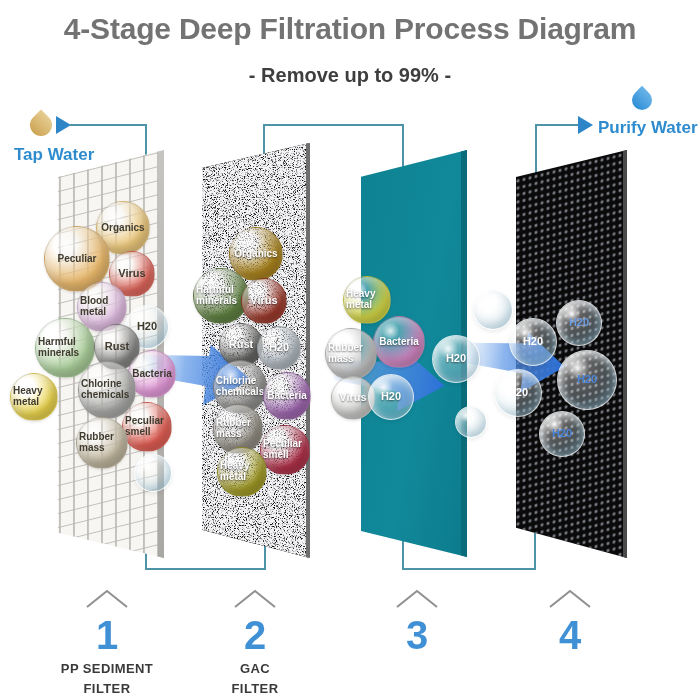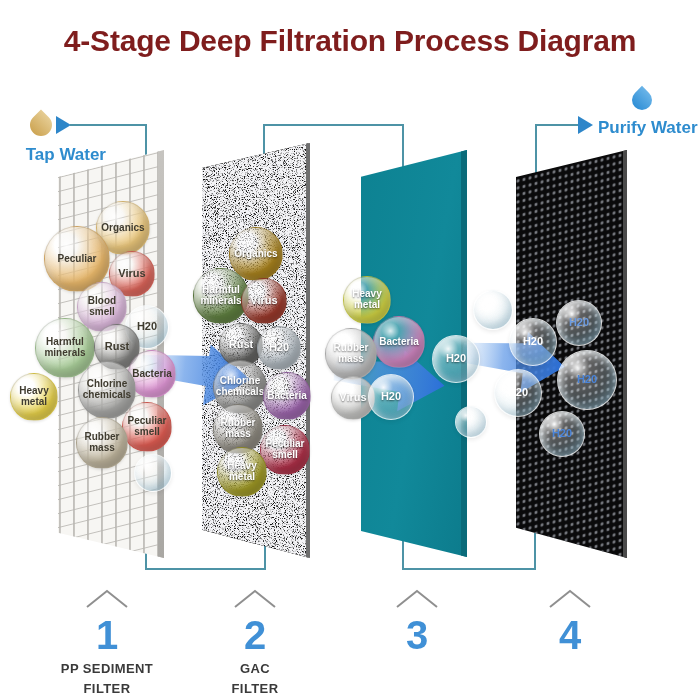--- a/index.html
+++ b/index.html
@@ -3,34 +3,34 @@
 <meta charset="utf-8">
 <style>
   html,body { margin:0; padding:0; background:#fff; }
   .canvas {
     position:relative; width:700px; height:700px; background:#ffffff;
     font-family:"Liberation Sans", sans-serif; overflow:hidden;
   }
 
   
   .title {
-    position:absolute; left:0; right:0; top:24px; text-align:center;
-    font-size:30px; font-weight:bold; color:#7f1d1d; letter-spacing:-0.2px;
+    position:absolute; left:0; right:0; top:12px; text-align:center;
+    font-size:30px; font-weight:bold; color:#737373; letter-spacing:-0.2px;
   }
   .subtitle {
     position:absolute; left:0; right:0; top:64px; text-align:center;
     font-size:20px; font-weight:600; color:#3e3e3e;
   }
 
   
   .drop { position:absolute; border-radius:0 50% 50% 50%; transform:rotate(45deg); z-index:1; }
   .drop.tap { left:30px; top:114px; width:22px; height:22px; background:linear-gradient(180deg,#e6cd94,#cda554); }
   .drop.pure { left:632px; top:90px; width:20px; height:20px; background:linear-gradient(180deg,#6ab4e8,#2f8fd6); }
   .flow-label { position:absolute; font-size:17px; font-weight:bold; color:#2e8cce; z-index:1; white-space:nowrap;text-align:center; }
-  .flow-label.tap { left:14px; top:145px; width:92px; text-align:right; }
+  .flow-label.tap { left:14px; top:145px; width:92px; text-align:left; }
   .flow-label.pure { left:598px; top:118px; }
 
   
   .fline { position:absolute; background:#4e93a6; z-index:1; }
   .tri { position:absolute; width:0; height:0; border-top:9px solid transparent; border-bottom:9px solid transparent; border-left:15px solid #2e86c9; z-index:1; }
 
   
   .panel { position:absolute; z-index:2; overflow:hidden; }
   .panel .tex { position:absolute; left:-12%; right:-12%; top:-24%; bottom:-24%; transform:skewY(-14deg); }
   .panel .side { position:absolute; top:0; bottom:0; right:0; width:6px; z-index:3; }
@@ -59,21 +59,21 @@
     background-image:radial-gradient(circle, rgba(128,131,138,.95) 1px, rgba(128,131,138,.25) 1.7px, transparent 2.3px);
     background-size:6px 7px; }
   .panel.p4 .side { background:#4a4a4a; width:4px; }
 
   
   .flow-arrow { position:absolute; z-index:3; transform-origin:left center; transform:rotate(7deg); }
 
   
   .bubble {
     position:absolute; border-radius:50%; z-index:4;
-    display:flex; align-items:center; justify-content:center; text-align:center;
+    display:flex; align-items:center; justify-content:center; 
     box-shadow: inset -4px -6px 10px rgba(0,0,0,.22), inset 3px 4px 8px rgba(255,255,255,.4), 0 1px 3px rgba(0,0,0,.12);
     border:1px solid rgba(0,0,0,.12);
   }
   .bubble span { font-weight:bold; line-height:1.08; padding:0 2px; }
   .bubble.glass {
     background:radial-gradient(circle at 33% 28%, rgba(255,255,255,.95) 0%, rgba(255,255,255,.35) 22%, rgba(214,232,238,.30) 55%, rgba(150,185,200,.45) 88%);
     border:1px solid rgba(255,255,255,.75);
     box-shadow: inset -4px -5px 10px rgba(110,150,170,.35), inset 3px 4px 8px rgba(255,255,255,.85), 0 2px 4px rgba(0,0,0,.08);
   }
 
@@ -81,20 +81,21 @@
   .marker { position:absolute; top:588px; width:160px; text-align:center; z-index:1; }
   .marker .num { font-size:40px; font-weight:bold; color:#4090d6; line-height:1.05; margin-top:2px; }
   .marker .lbl { font-size:13px; font-weight:bold; color:#3a3a3a; letter-spacing:.4px; line-height:1.5; margin-top:3px; }
 </style>
 </head>
 <body>
 
 <div class="canvas">
 
   <div class="title">4-Stage Deep Filtration Process Diagram</div>
+  <div class="subtitle">- Remove up to 99% -</div>
 
   <div class="drop tap"></div>
   <div class="flow-label tap">Tap Water</div>
   <div class="tri" style="left:56px; top:116px;"></div>
   <div class="fline" style="left:70px; top:124px; width:77px; height:2px;"></div>
   <div class="fline" style="left:145px; top:124px; width:2px; height:32px;"></div>
 
   <div class="fline" style="left:263px; top:124px; width:2px; height:32px;"></div>
   <div class="fline" style="left:263px; top:124px; width:141px; height:2px;"></div>
   <div class="fline" style="left:402px; top:124px; width:2px; height:44px;"></div>
@@ -174,21 +175,21 @@
       <div class="bubble" style="left: 96px; top: 201px; width: 52px; height: 52px; background: radial-gradient(circle at 33% 28%, rgba(255, 255, 255, 0.85) 0%, rgba(255, 255, 255, 0.25) 18%, rgb(236, 200, 124) 62%, rgb(236, 200, 124) 100%);">
         <span style="color: rgb(63, 59, 47); font-size: 10px;">Organics</span>
       </div>
       <div class="bubble" style="left: 44px; top: 226px; width: 64px; height: 64px; background: radial-gradient(circle at 33% 28%, rgba(255, 255, 255, 0.85) 0%, rgba(255, 255, 255, 0.25) 18%, rgb(230, 182, 106) 62%, rgb(230, 182, 106) 100%);">
         <span style="color: rgb(63, 59, 47); font-size: 10px;">Peculiar</span>
       </div>
       <div class="bubble" style="left: 109px; top: 251px; width: 44px; height: 44px; background: radial-gradient(circle at 33% 28%, rgba(255, 255, 255, 0.85) 0%, rgba(255, 255, 255, 0.25) 18%, rgb(224, 103, 92) 62%, rgb(224, 103, 92) 100%);">
         <span style="color: rgb(63, 59, 47); font-size: 11px;">Virus</span>
       </div>
       <div class="bubble" style="left: 77px; top: 282px; width: 48px; height: 48px; background: radial-gradient(circle at 33% 28%, rgba(255, 255, 255, 0.85) 0%, rgba(255, 255, 255, 0.25) 18%, rgb(222, 186, 222) 62%, rgb(222, 186, 222) 100%);">
-        <span style="color: rgb(63, 59, 47); font-size: 10px;">Blood smell</span>
+        <span style="color: rgb(63, 59, 47); font-size: 10px;">Blood metal</span>
       </div>
       <div class="bubble glass" style="left: 125px; top: 305px; width: 42px; height: 42px;">
         <span style="color: rgb(63, 59, 47); font-size: 11px;">H20</span>
       </div>
       <div class="bubble" style="left: 35px; top: 318px; width: 58px; height: 58px; background: radial-gradient(circle at 33% 28%, rgba(255, 255, 255, 0.85) 0%, rgba(255, 255, 255, 0.25) 18%, rgb(168, 204, 152) 62%, rgb(168, 204, 152) 100%);">
         <span style="color: rgb(63, 59, 47); font-size: 10px;">Harmful minerals</span>
       </div>
       <div class="bubble" style="left: 94px; top: 324px; width: 44px; height: 44px; background: radial-gradient(circle at 33% 28%, rgba(255, 255, 255, 0.85) 0%, rgba(255, 255, 255, 0.25) 18%, rgb(132, 132, 130) 62%, rgb(132, 132, 130) 100%);">
         <span style="color: rgb(63, 59, 47); font-size: 11px;">Rust</span>
       </div>

